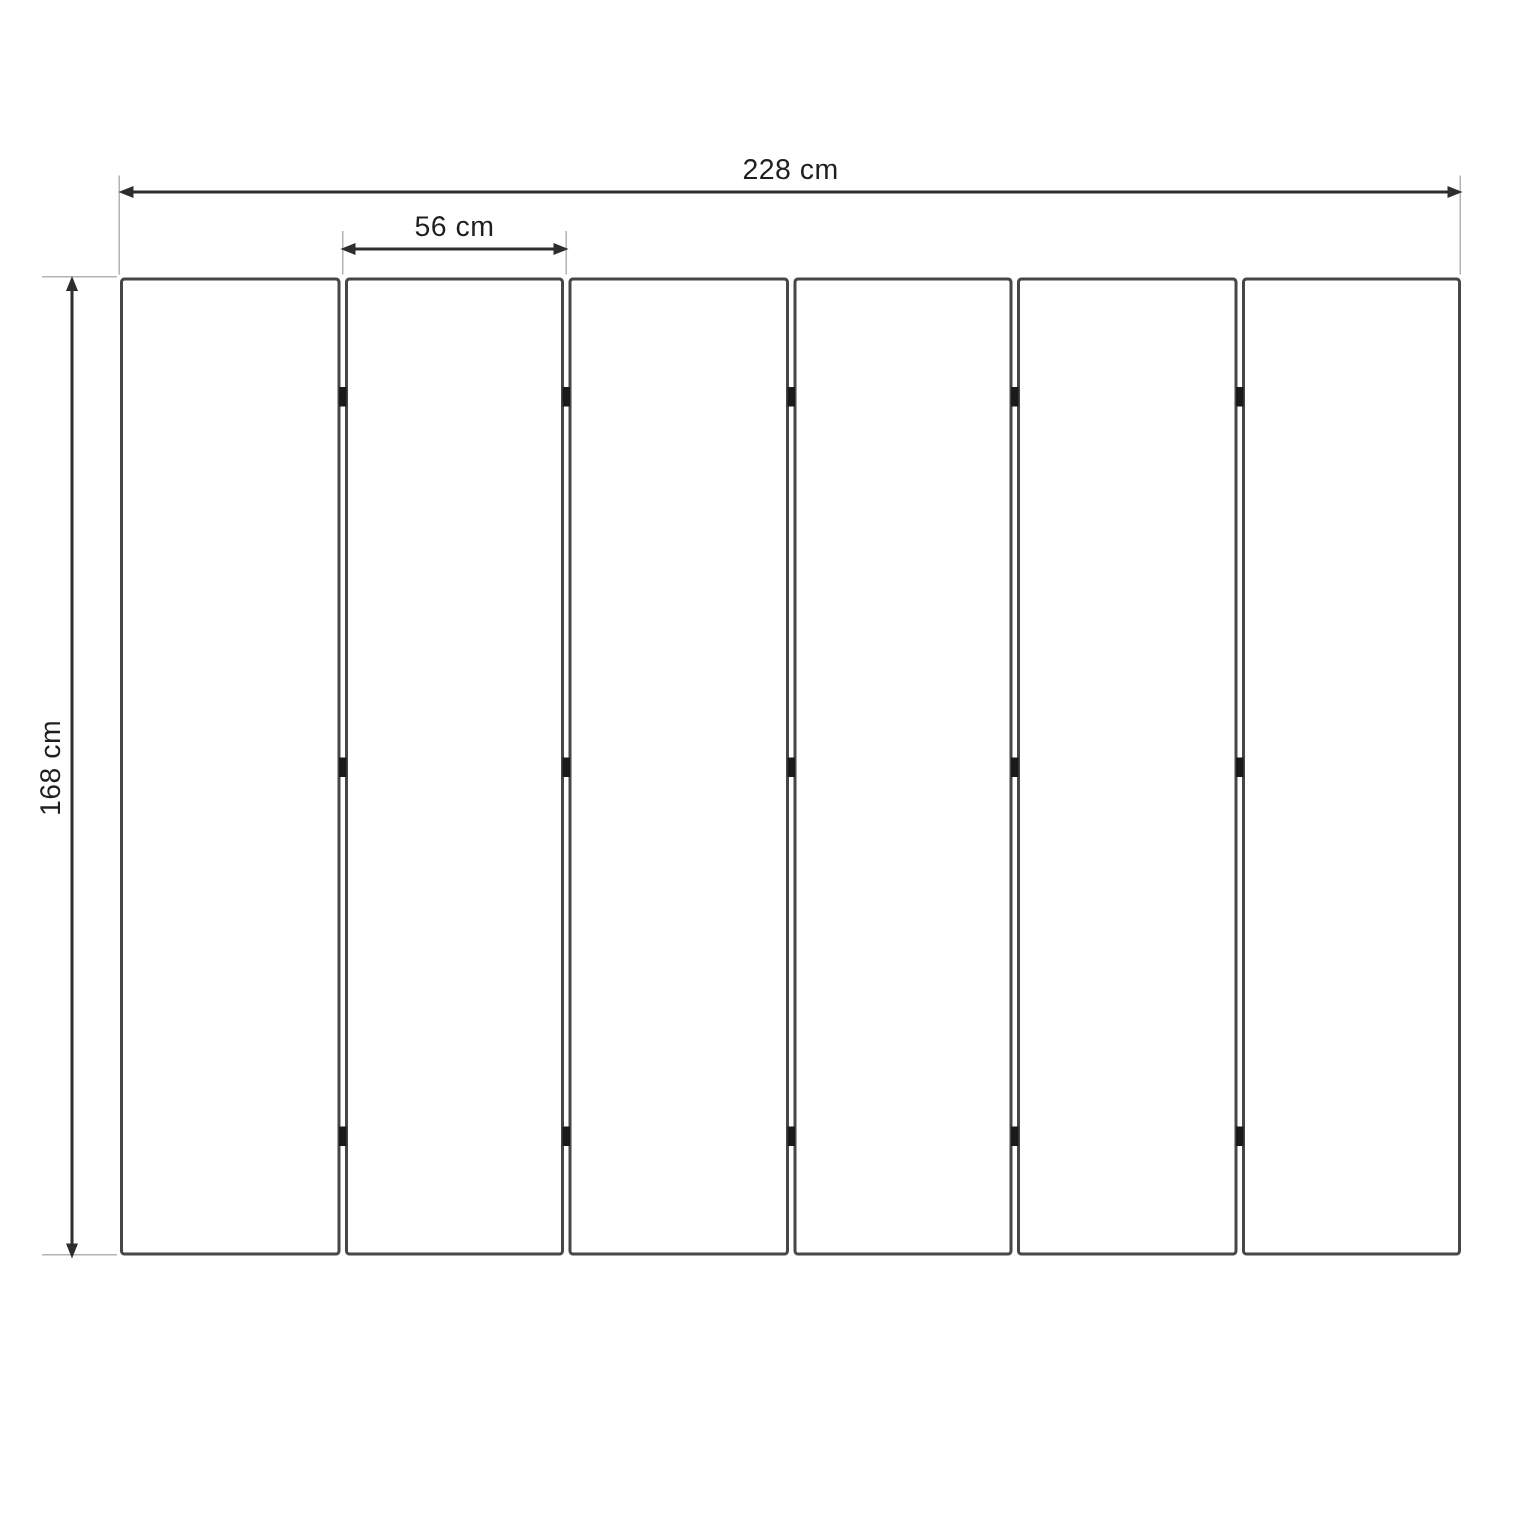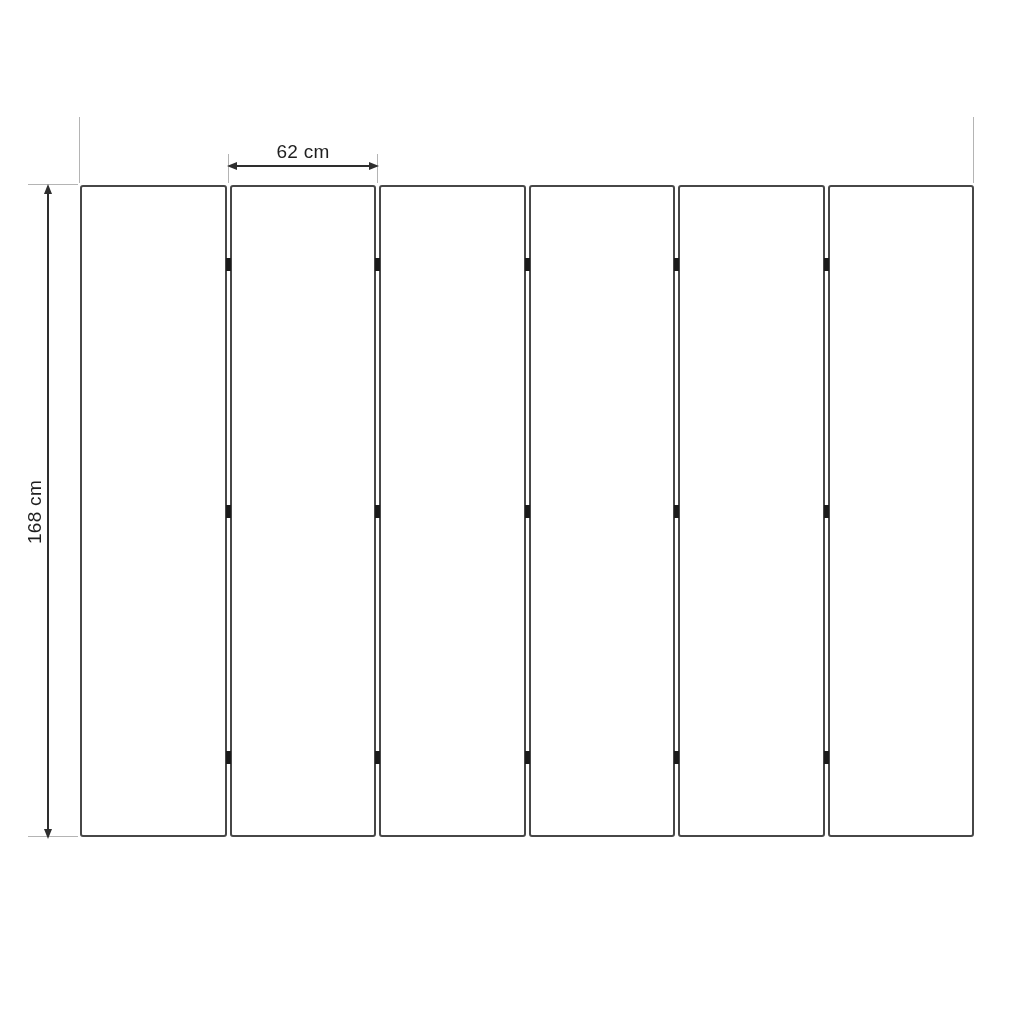--- a/index.html
+++ b/index.html
@@ -95,23 +95,29 @@
 
 <div class="canvas">
 
   <div class="ext ext-v" style="left:79px;top:117px;height:66px;"></div>
   <div class="ext ext-v" style="left:973px;top:117px;height:66px;"></div>
   <div class="ext ext-v" style="left:228px;top:154px;height:29px;"></div>
   <div class="ext ext-v" style="left:377px;top:154px;height:29px;"></div>
   <div class="ext ext-h" style="left:28px;top:184px;width:50px;"></div>
   <div class="ext ext-h" style="left:28px;top:836px;width:50px;"></div>
 
+  <div class="dim-h" style="left:80px;top:120px;width:894px;">
+    <div class="dim-label">228 cm</div>
+    <div class="dim-line-h"></div>
+    <div class="arr arr-left"></div>
+    <div class="arr arr-right"></div>
+  </div>
 
   <div class="dim-h" style="left:228px;top:158px;width:150px;">
-    <div class="dim-label">62 cm</div>
+    <div class="dim-label">56 cm</div>
     <div class="dim-line-h"></div>
     <div class="arr arr-left"></div>
     <div class="arr arr-right"></div>
   </div>
 
   <div class="dim-v" style="left:40px;top:185px;height:653px;">
     <div class="dim-line-v"></div>
     <div class="arr arr-up"></div>
     <div class="arr arr-down"></div>
     <div class="vlabel-anchor">

